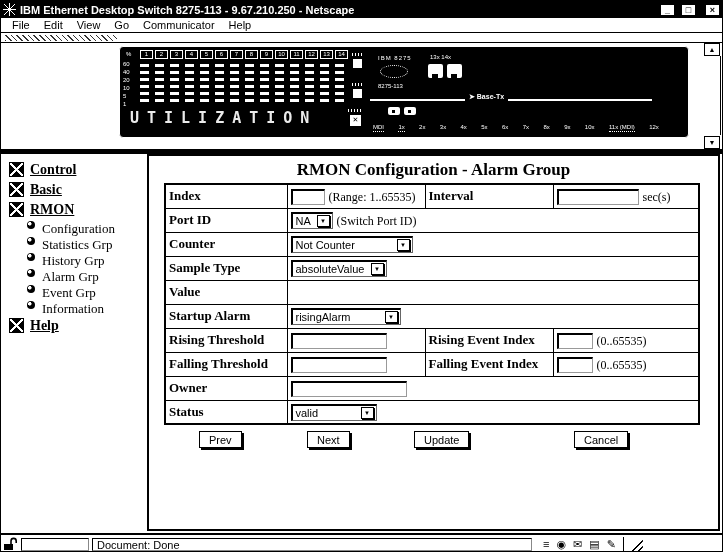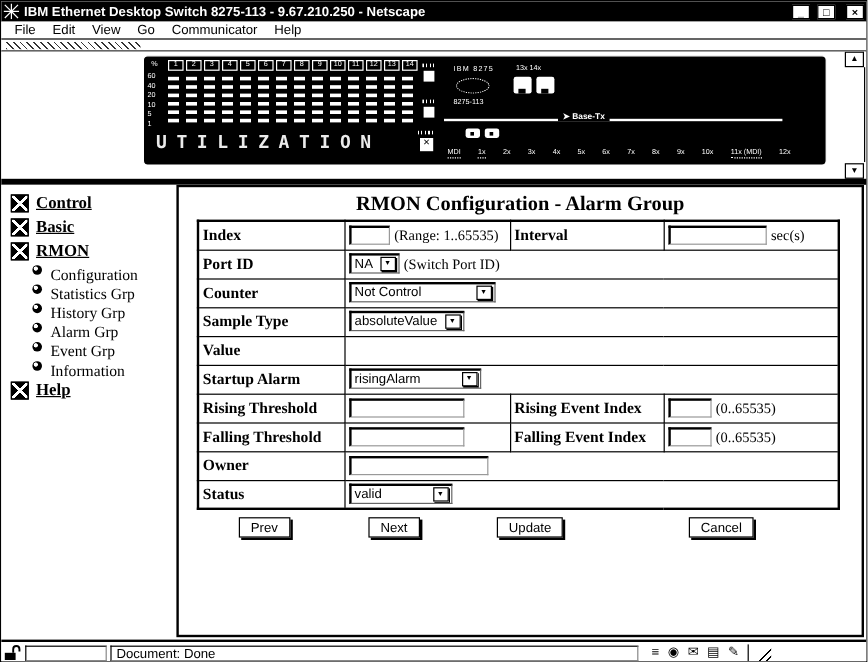--- a/index.html
+++ b/index.html
@@ -297,21 +297,21 @@
           <span class="sel" style="width:42px">
             <span>NA</span>
             <span class="arr">▼</span>
           </span><span class="hint">(Switch Port ID)</span>
         </td>
       </tr>
       <tr>
         <td class="lbl">Counter</td>
         <td colspan="3">
           <span class="sel" style="width:122px">
-            <span>Not Control</span>
+            <span>Not Counter</span>
             <span class="arr">▼</span>
           </span>
         </td>
       </tr>
       <tr>
         <td class="lbl">Sample Type</td>
         <td colspan="3">
           <span class="sel" style="width:96px">
             <span>absoluteValue</span>
             <span class="arr">▼</span>

